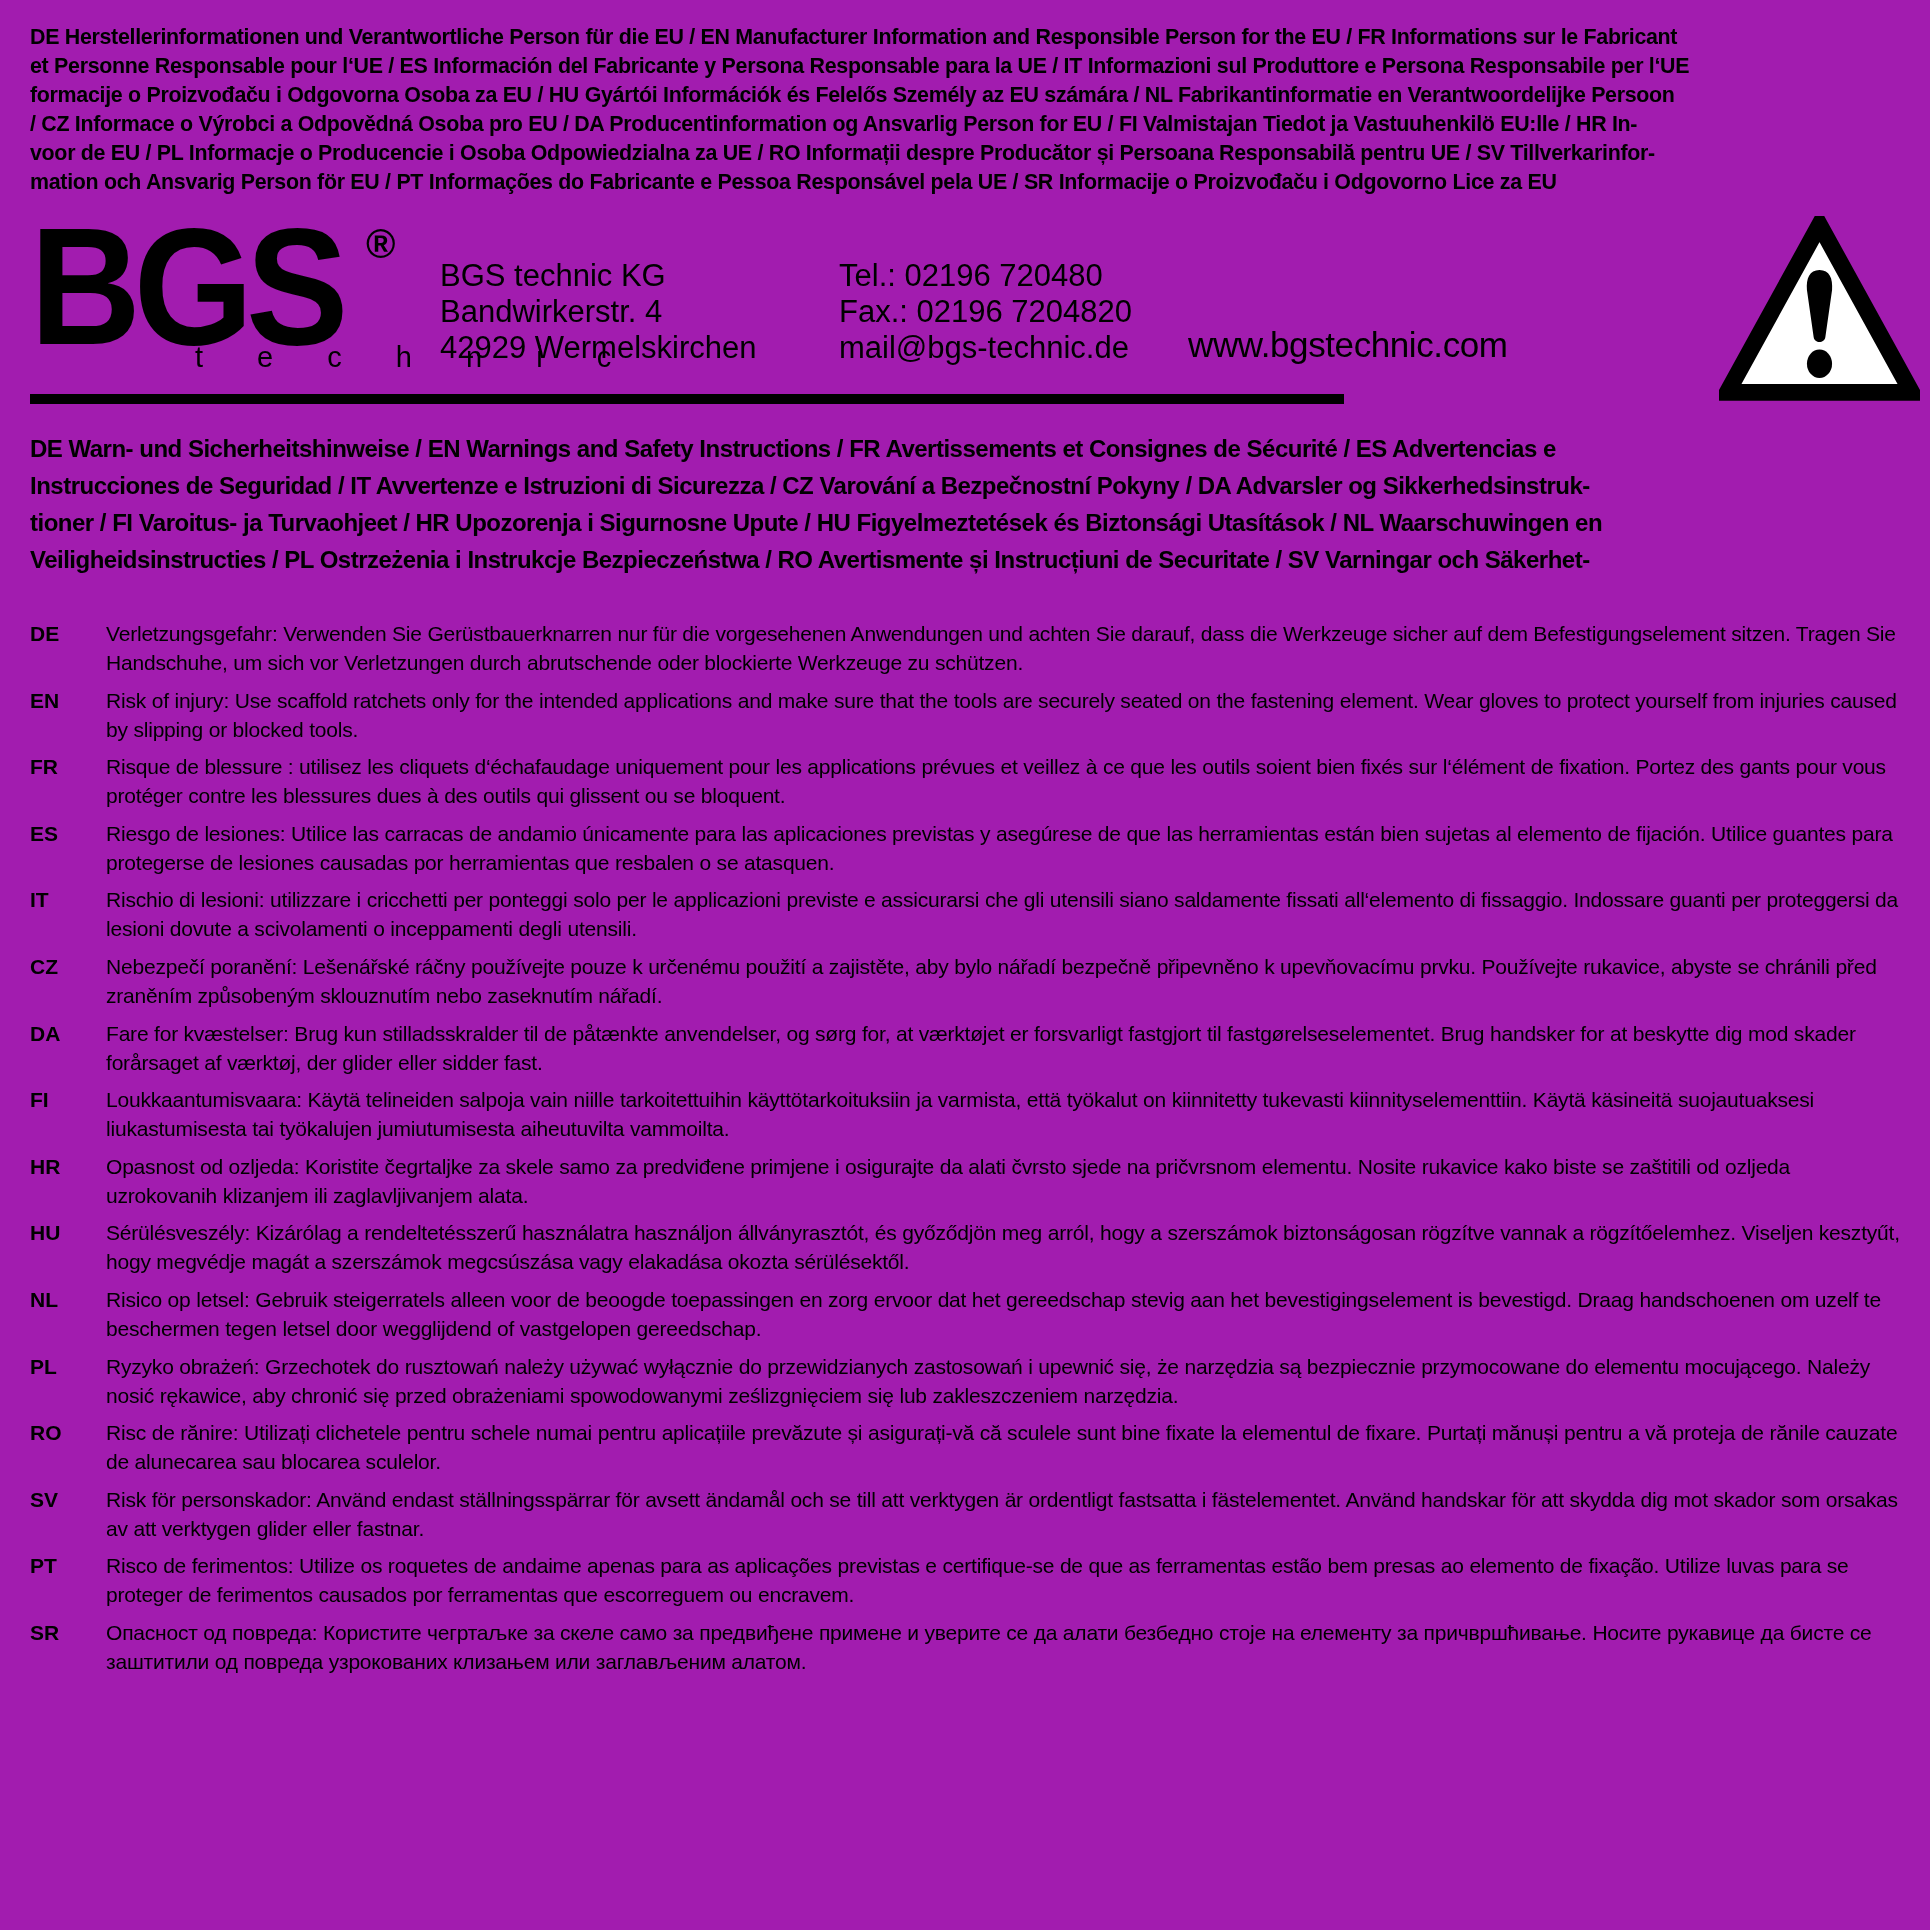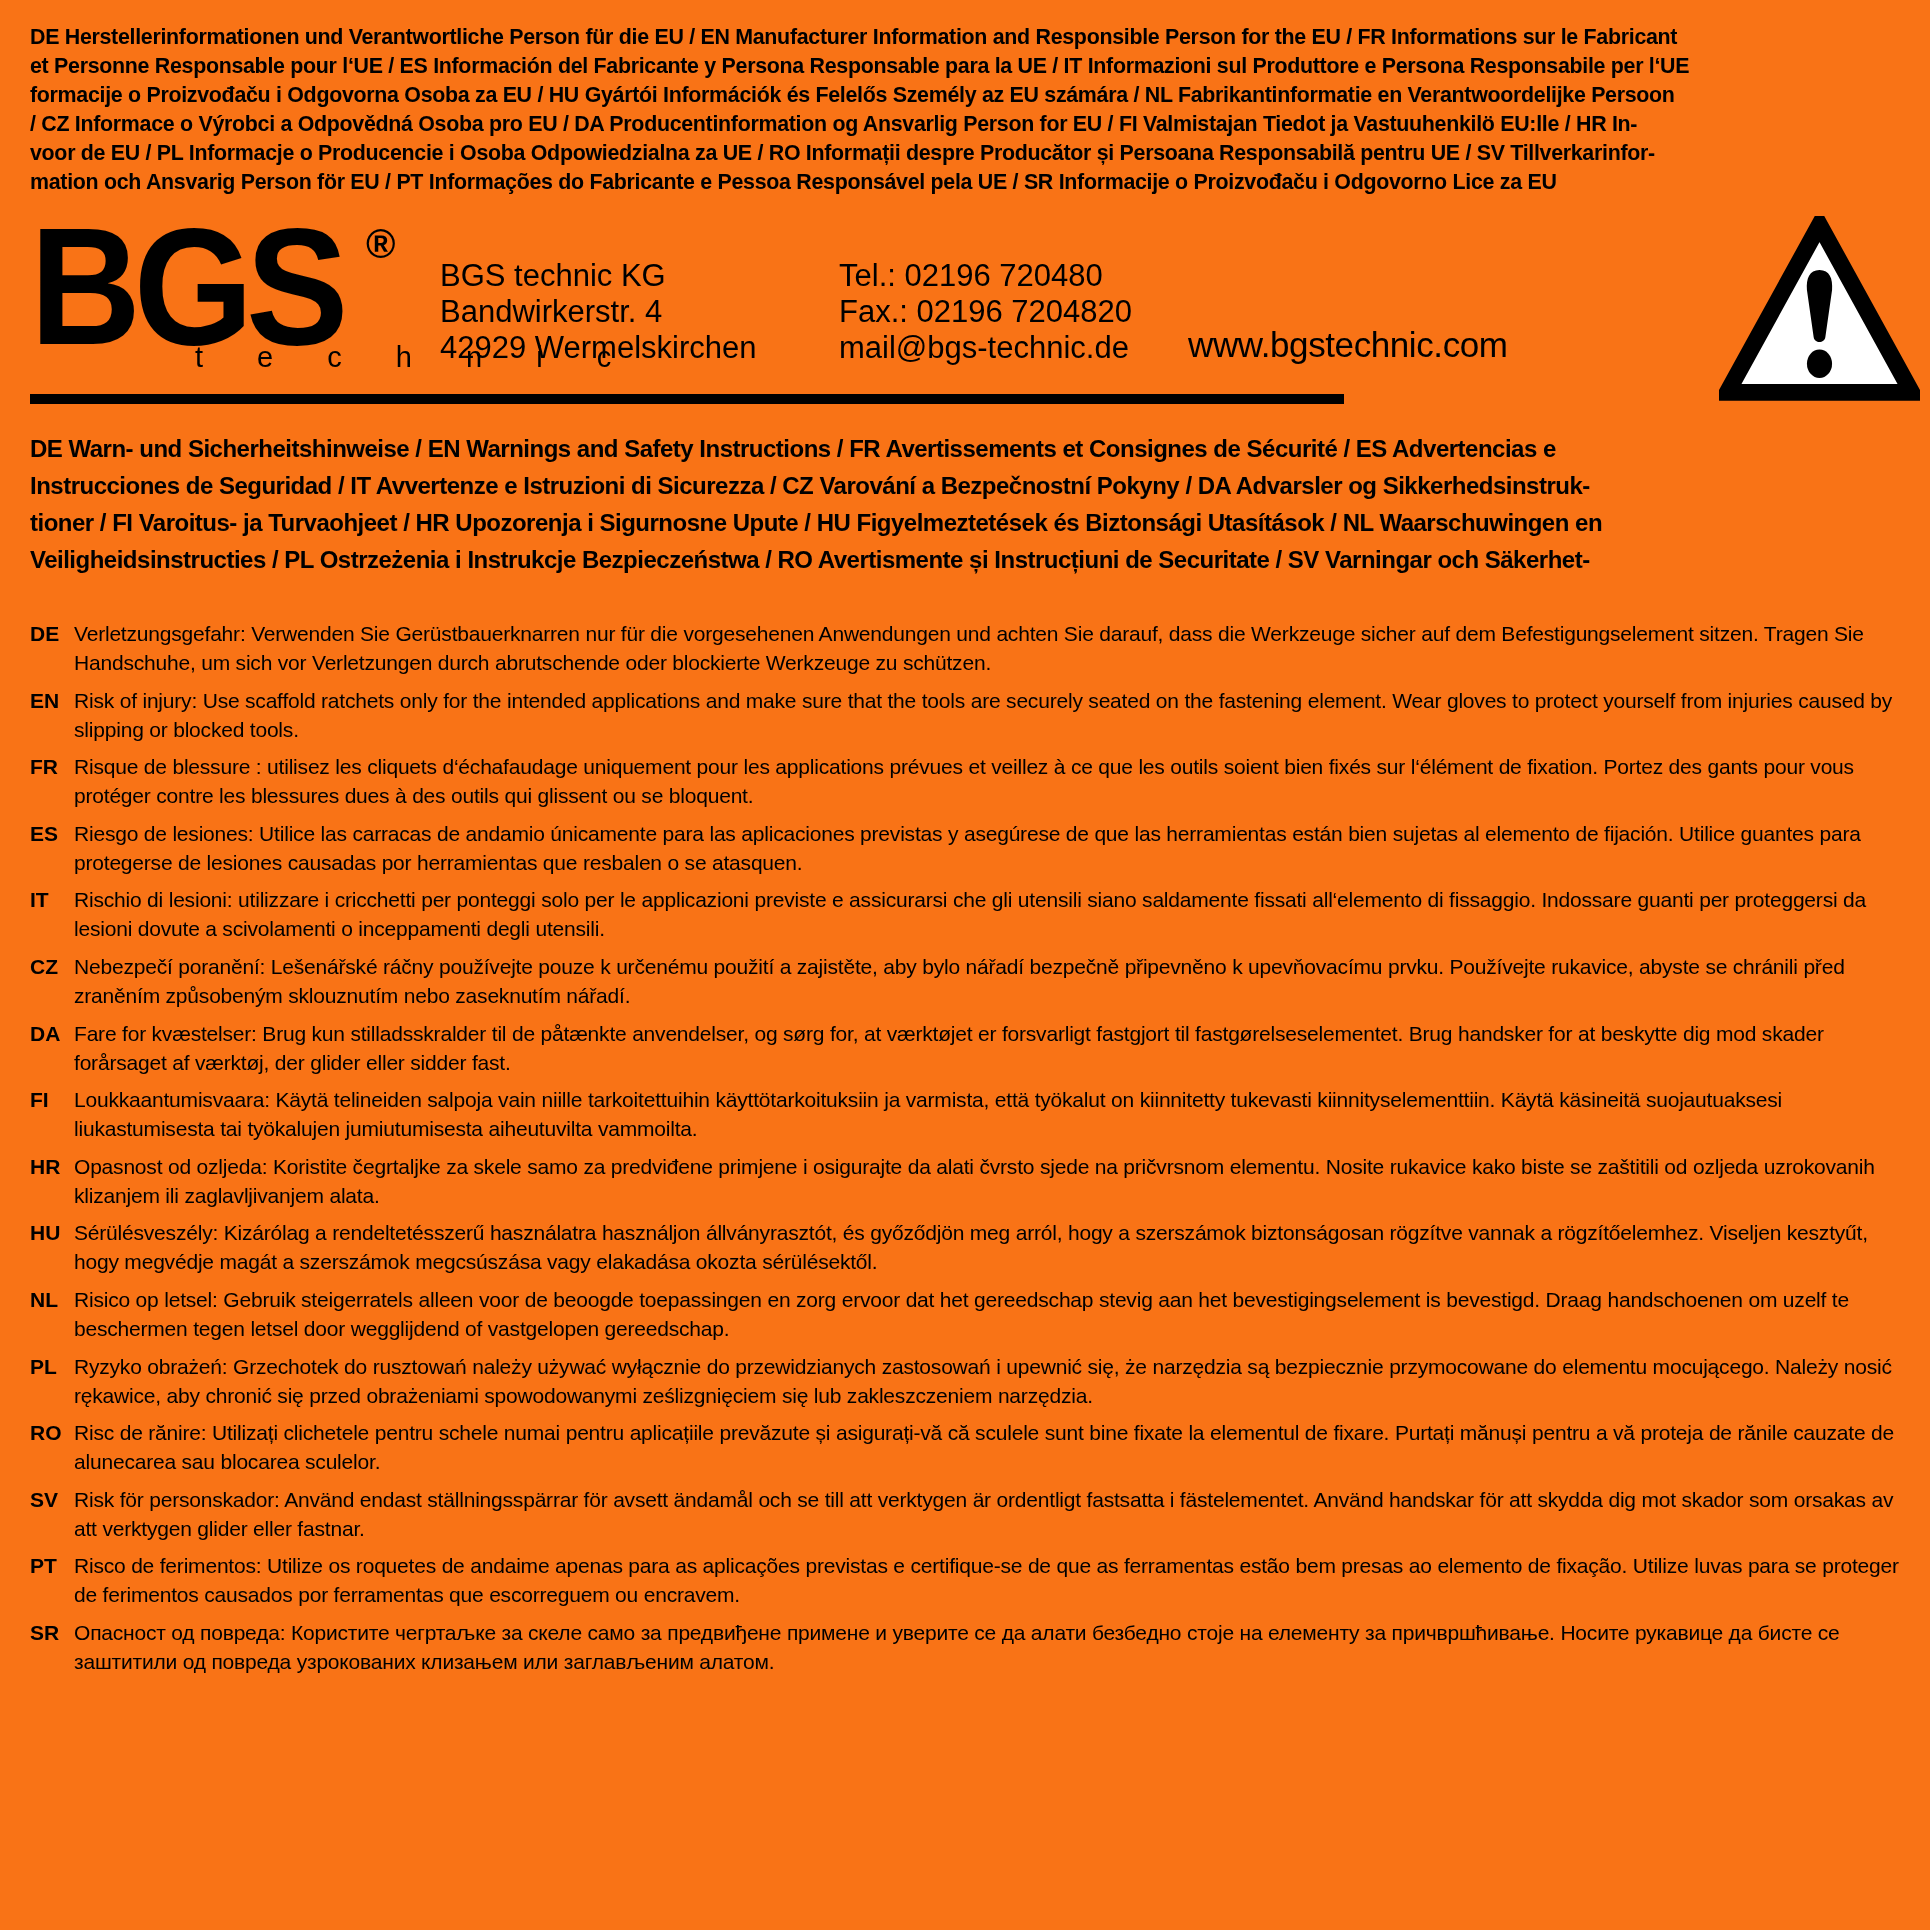--- a/index.html
+++ b/index.html
@@ -1,20 +1,20 @@
 <!DOCTYPE html>
 <html style="font-size:12.5px"><head>
 <meta charset="utf-8">
 <style>
   html,body{margin:0;padding:0;background:#fff;}
   .page{
     position:relative;
     width:1930px;
     height:1930px;
-    background:#f97316;
+    background:#a21caf;
     color:#000000;
     font-family:"Liberation Sans","DejaVu Sans",sans-serif;
     overflow:hidden;
   }
   
   .header-par{
     position:absolute;
     left:30px; top:23px; right:30px;
     font-weight:bold;
     font-size:21.4px;
@@ -55,21 +55,21 @@
     position:absolute;
     left:30px;top:430px;right:32px;
     font-weight:bold;
     font-size:24px;
     line-height:37px;
     letter-spacing:-0.5px;
     white-space:nowrap;
   }
   
   .entries{position:absolute;left:30px;top:619px;right:30px;}
-  .entry{display:flex;margin-bottom:8.6px;}
+  .entry{display:flex;margin-bottom:8.6px;gap:32px;}
   .lang{
     flex:0 0 44px;
     font-weight:bold;
     font-size:21px;
     line-height:29px;
   }
   .etext{
     flex:1;
     font-size:21px;
     line-height:29px;

